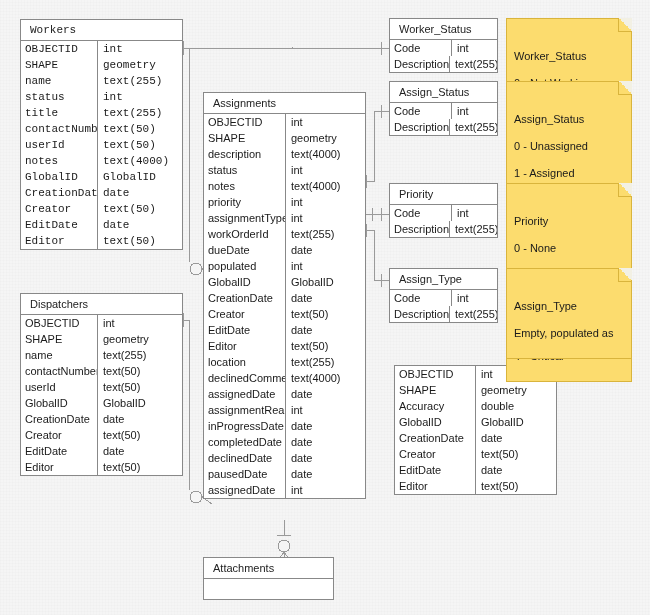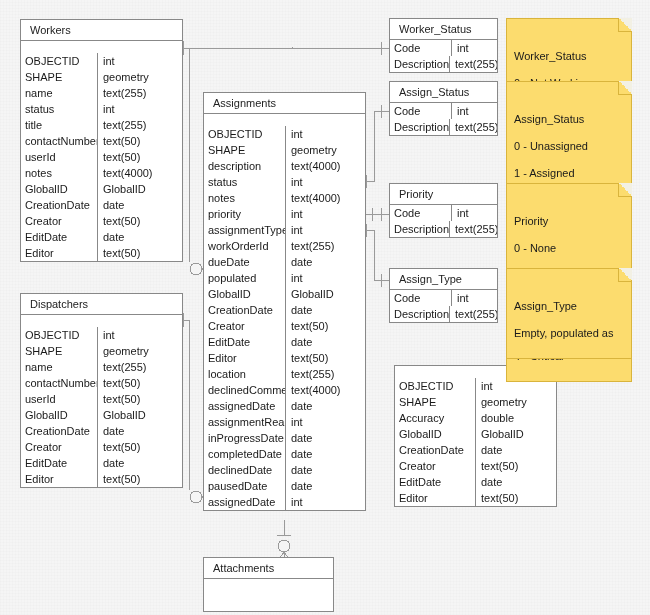--- a/index.html
+++ b/index.html
@@ -34,21 +34,21 @@
   .tbl .title{
     height:21px;line-height:21px;
     padding-left:9px;
     font-size:11px;
     color:#222;
     border-bottom:1px solid #888888;
     box-sizing:border-box;
     background:#fff;
     white-space:nowrap;
   }
-  .tbl .body{display:block;margin-top:12px;}
+  .tbl .body{display:block;}
   .row{
     display:flex;
     height:16px;
     line-height:16px;
     box-sizing:border-box;
   }
   .row .c1{
     padding-left:4px;
     box-sizing:border-box;
     border-right:1px solid #888888;
@@ -158,21 +158,21 @@
 
       <path d="M284 520 L284 535"></path>
       <path d="M277 535 L291 535"></path>
       <circle cx="284" cy="546" r="6" stroke="#9a9a9a" fill="#f5f5f5"></circle>
       <path d="M284 552 L284 562"></path>
       <path d="M284 552 L277 562"></path>
       <path d="M284 552 L291 562"></path>
     </g>
   </svg>
 
-  <div class="tbl" id="tbl-workers" style="left:20px;top:19px;width:163px;">
+  <div class="tbl" id="tbl-workers" style="left:20px;top:19px;width:163px;font-family:Liberation Mono, monospace;">
     <div class="title">Workers</div>
     <div class="body">
       <div class="row">
           <span class="c1" style="width:77px">OBJECTID</span>
           <span class="c2">int</span>
         </div>
       <div class="row">
           <span class="c1" style="width:77px">SHAPE</span>
           <span class="c2">geometry</span>
         </div>

